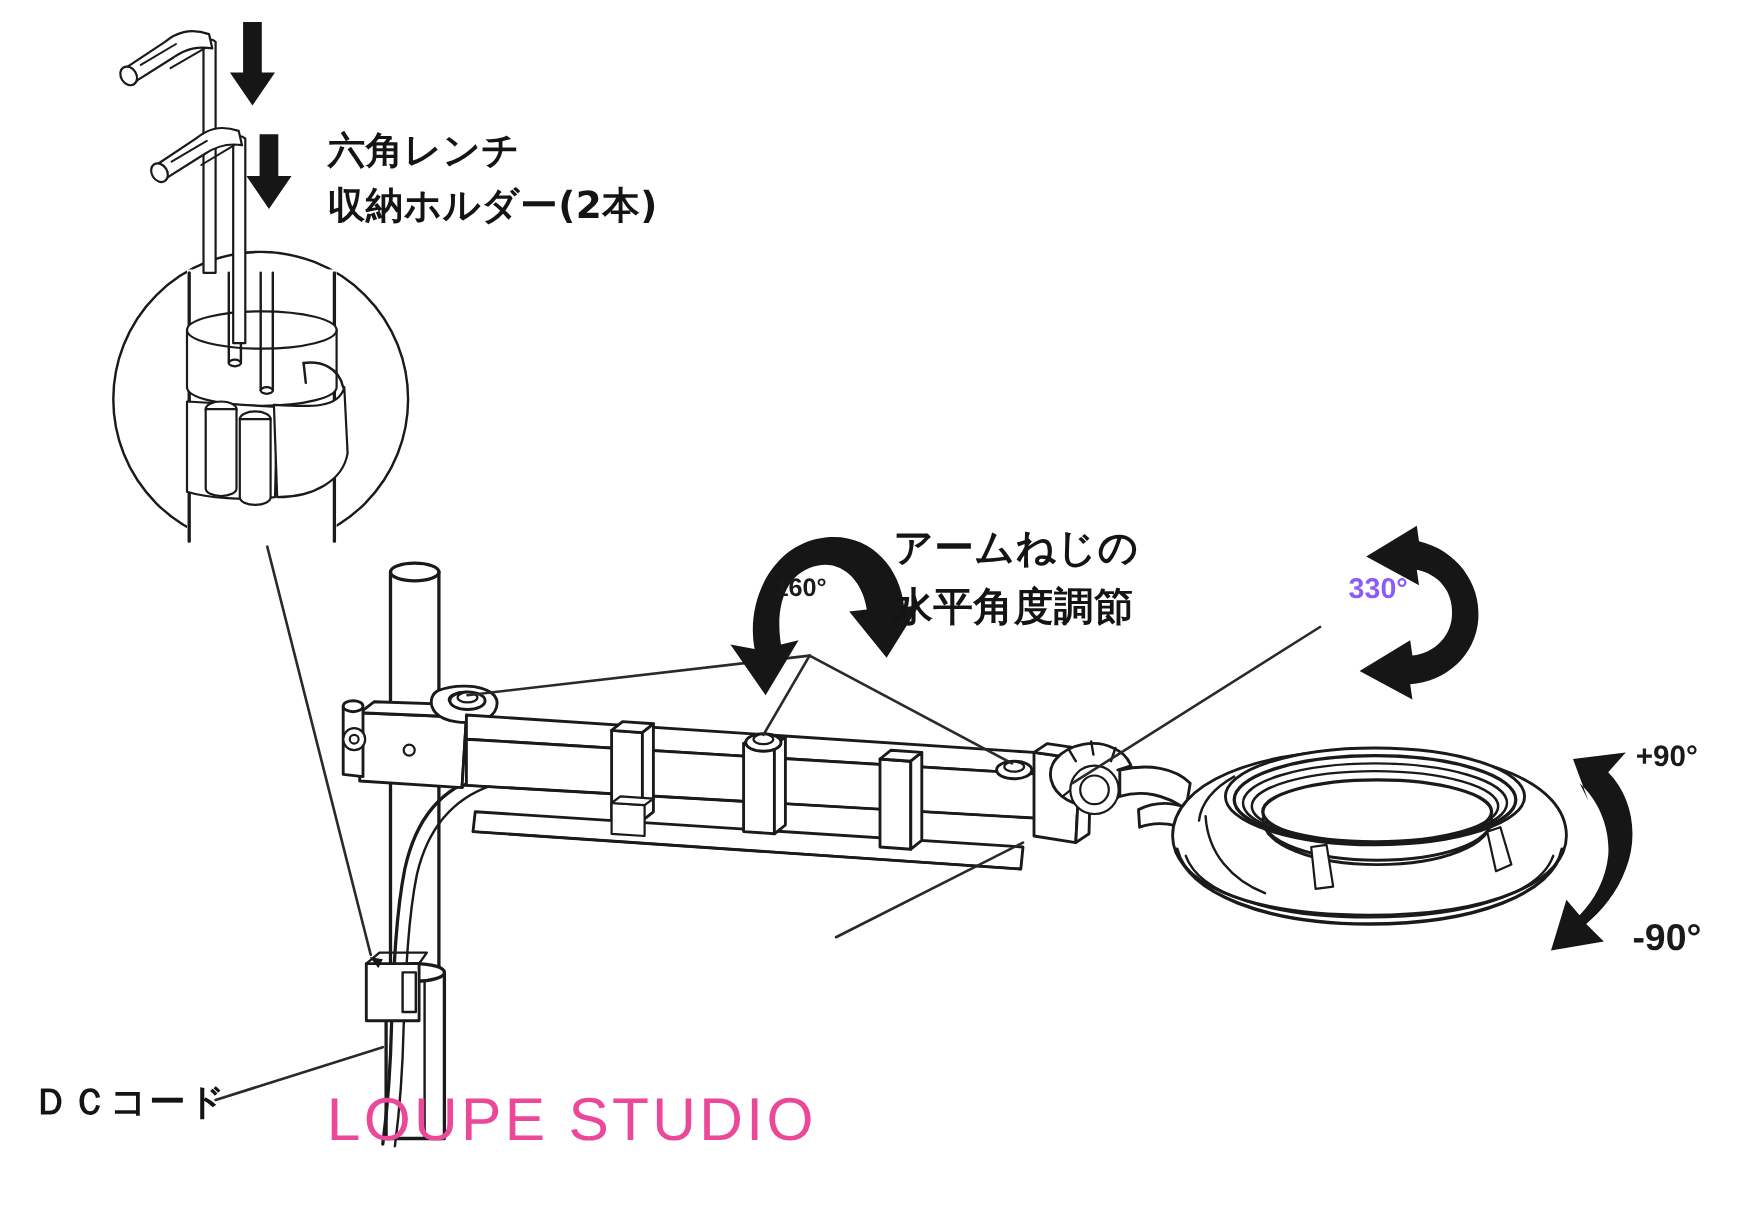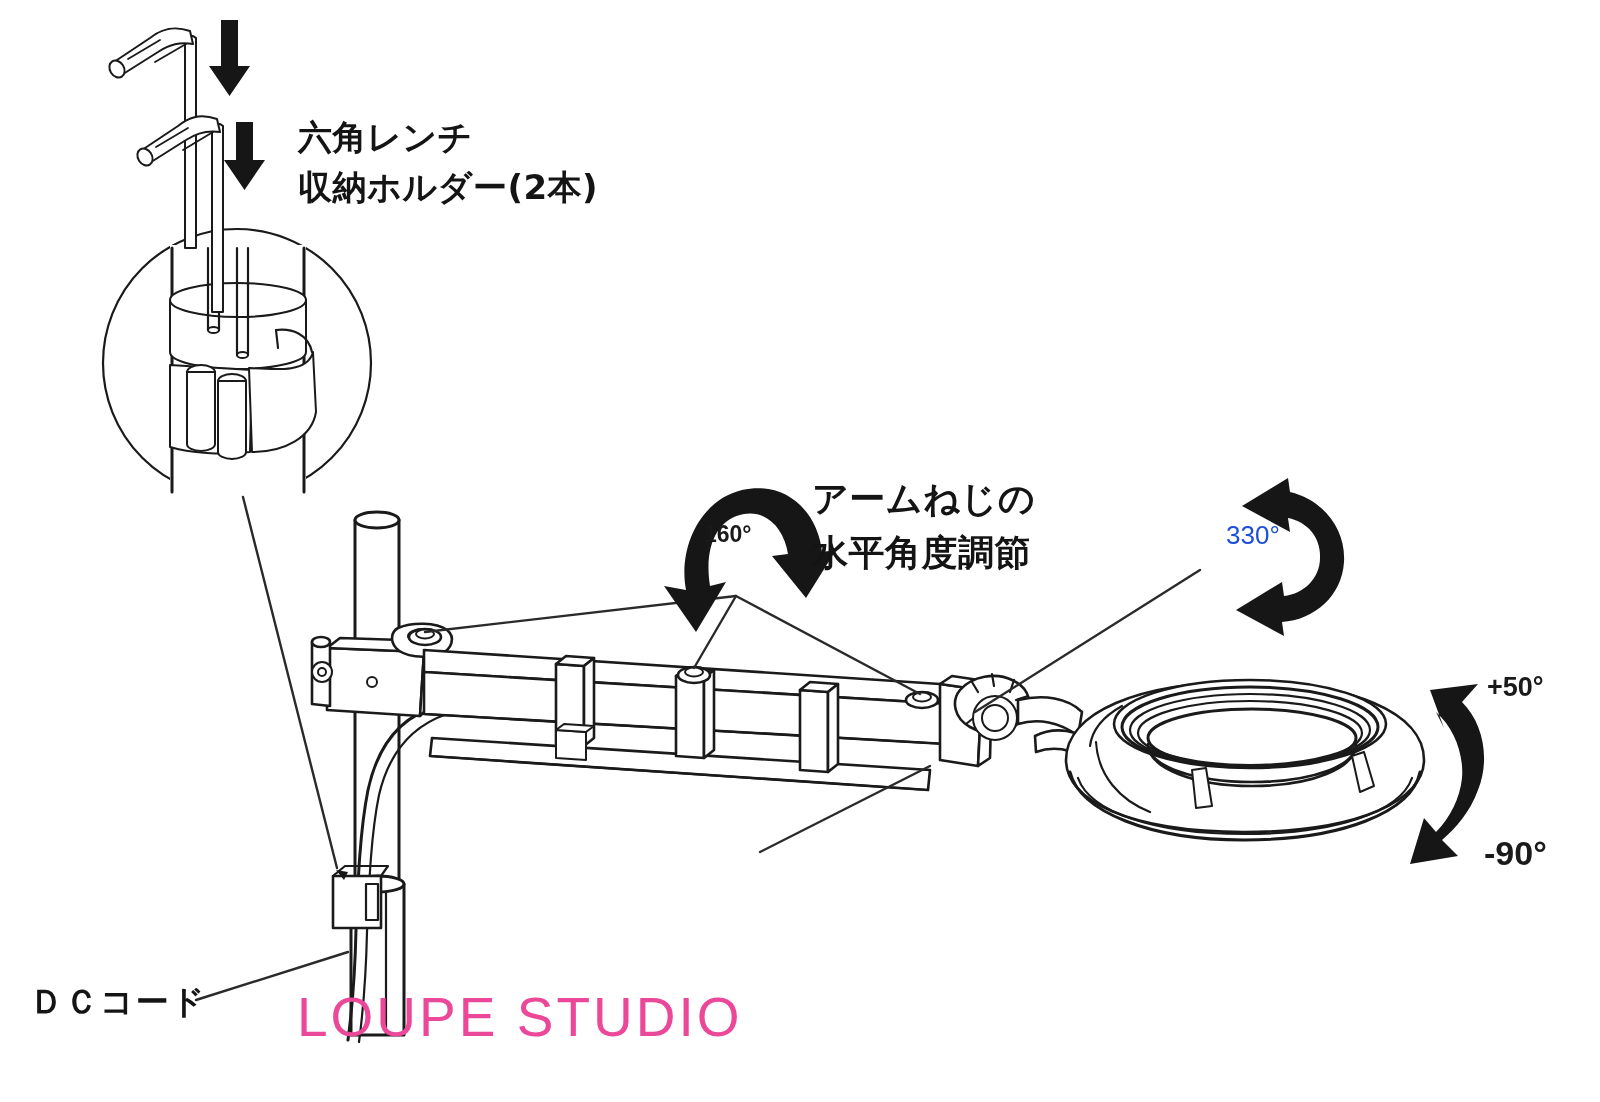--- a/index.html
+++ b/index.html
@@ -9,21 +9,21 @@
   }
   #stage{position:relative;width:1600px;height:817px;background:#ffffff;}
   svg.layer{position:absolute;left:0;top:0;width:1600px;height:1102px;}
   .lbl{position:absolute;color:#141414;font-weight:700;letter-spacing:.5px;white-space:pre;}
   .lbl-jp{font-family:"DejaVu Sans","Liberation Sans",sans-serif;}
   #lbl-wrench{left:298px;top:112px;font-size:34px;line-height:50px;}
   #lbl-armscrew{left:812px;top:472px;font-size:36px;line-height:54px;}
   #lbl-nut{left:628px;top:856px;font-size:33px;}
   #lbl-dccord{left:30px;top:980px;font-size:33px;letter-spacing:2px;}
   #lbl-180{position:absolute;left:704px;top:521px;font-size:23px;font-weight:700;color:#1a1a1a;}
-  #lbl-330{position:absolute;left:1226px;top:520px;font-size:26px;font-weight:400;color:#1d4ed8;}
+  #lbl-330{position:absolute;left:1226px;top:520px;font-size:26px;font-weight:700;color:#8b5cf6;}
   #lbl-p90{position:absolute;left:1487px;top:672px;font-size:27px;font-weight:700;color:#1a1a1a;}
   #lbl-m90{position:absolute;left:1484px;top:834px;font-size:34px;font-weight:700;color:#1a1a1a;}
   #watermark{
     position:absolute;left:297px;top:985px;font-size:55px;
     color:#ec4899;letter-spacing:3px;font-weight:400;user-select:none;
   }
 </style>
 </head>
 <body>
 
@@ -235,17 +235,17 @@
 
   <div class="lbl lbl-jp" id="lbl-wrench"><span>六角レンチ</span><br><span>収納ホルダー(2本)</span></div>
 
   <div class="lbl lbl-jp" id="lbl-armscrew"><span>アームねじの</span><br><span>水平角度調節</span></div>
 
 
   <div class="lbl lbl-jp" id="lbl-dccord">ＤＣコード</div>
 
   <div id="lbl-180">160°</div>
   <div id="lbl-330">330°</div>
-  <div id="lbl-p90">+50°</div>
+  <div id="lbl-p90">+90°</div>
   <div id="lbl-m90">-90°</div>
 
   <div id="watermark">LOUPE STUDIO</div>
 </div>
 
 </body></html>

